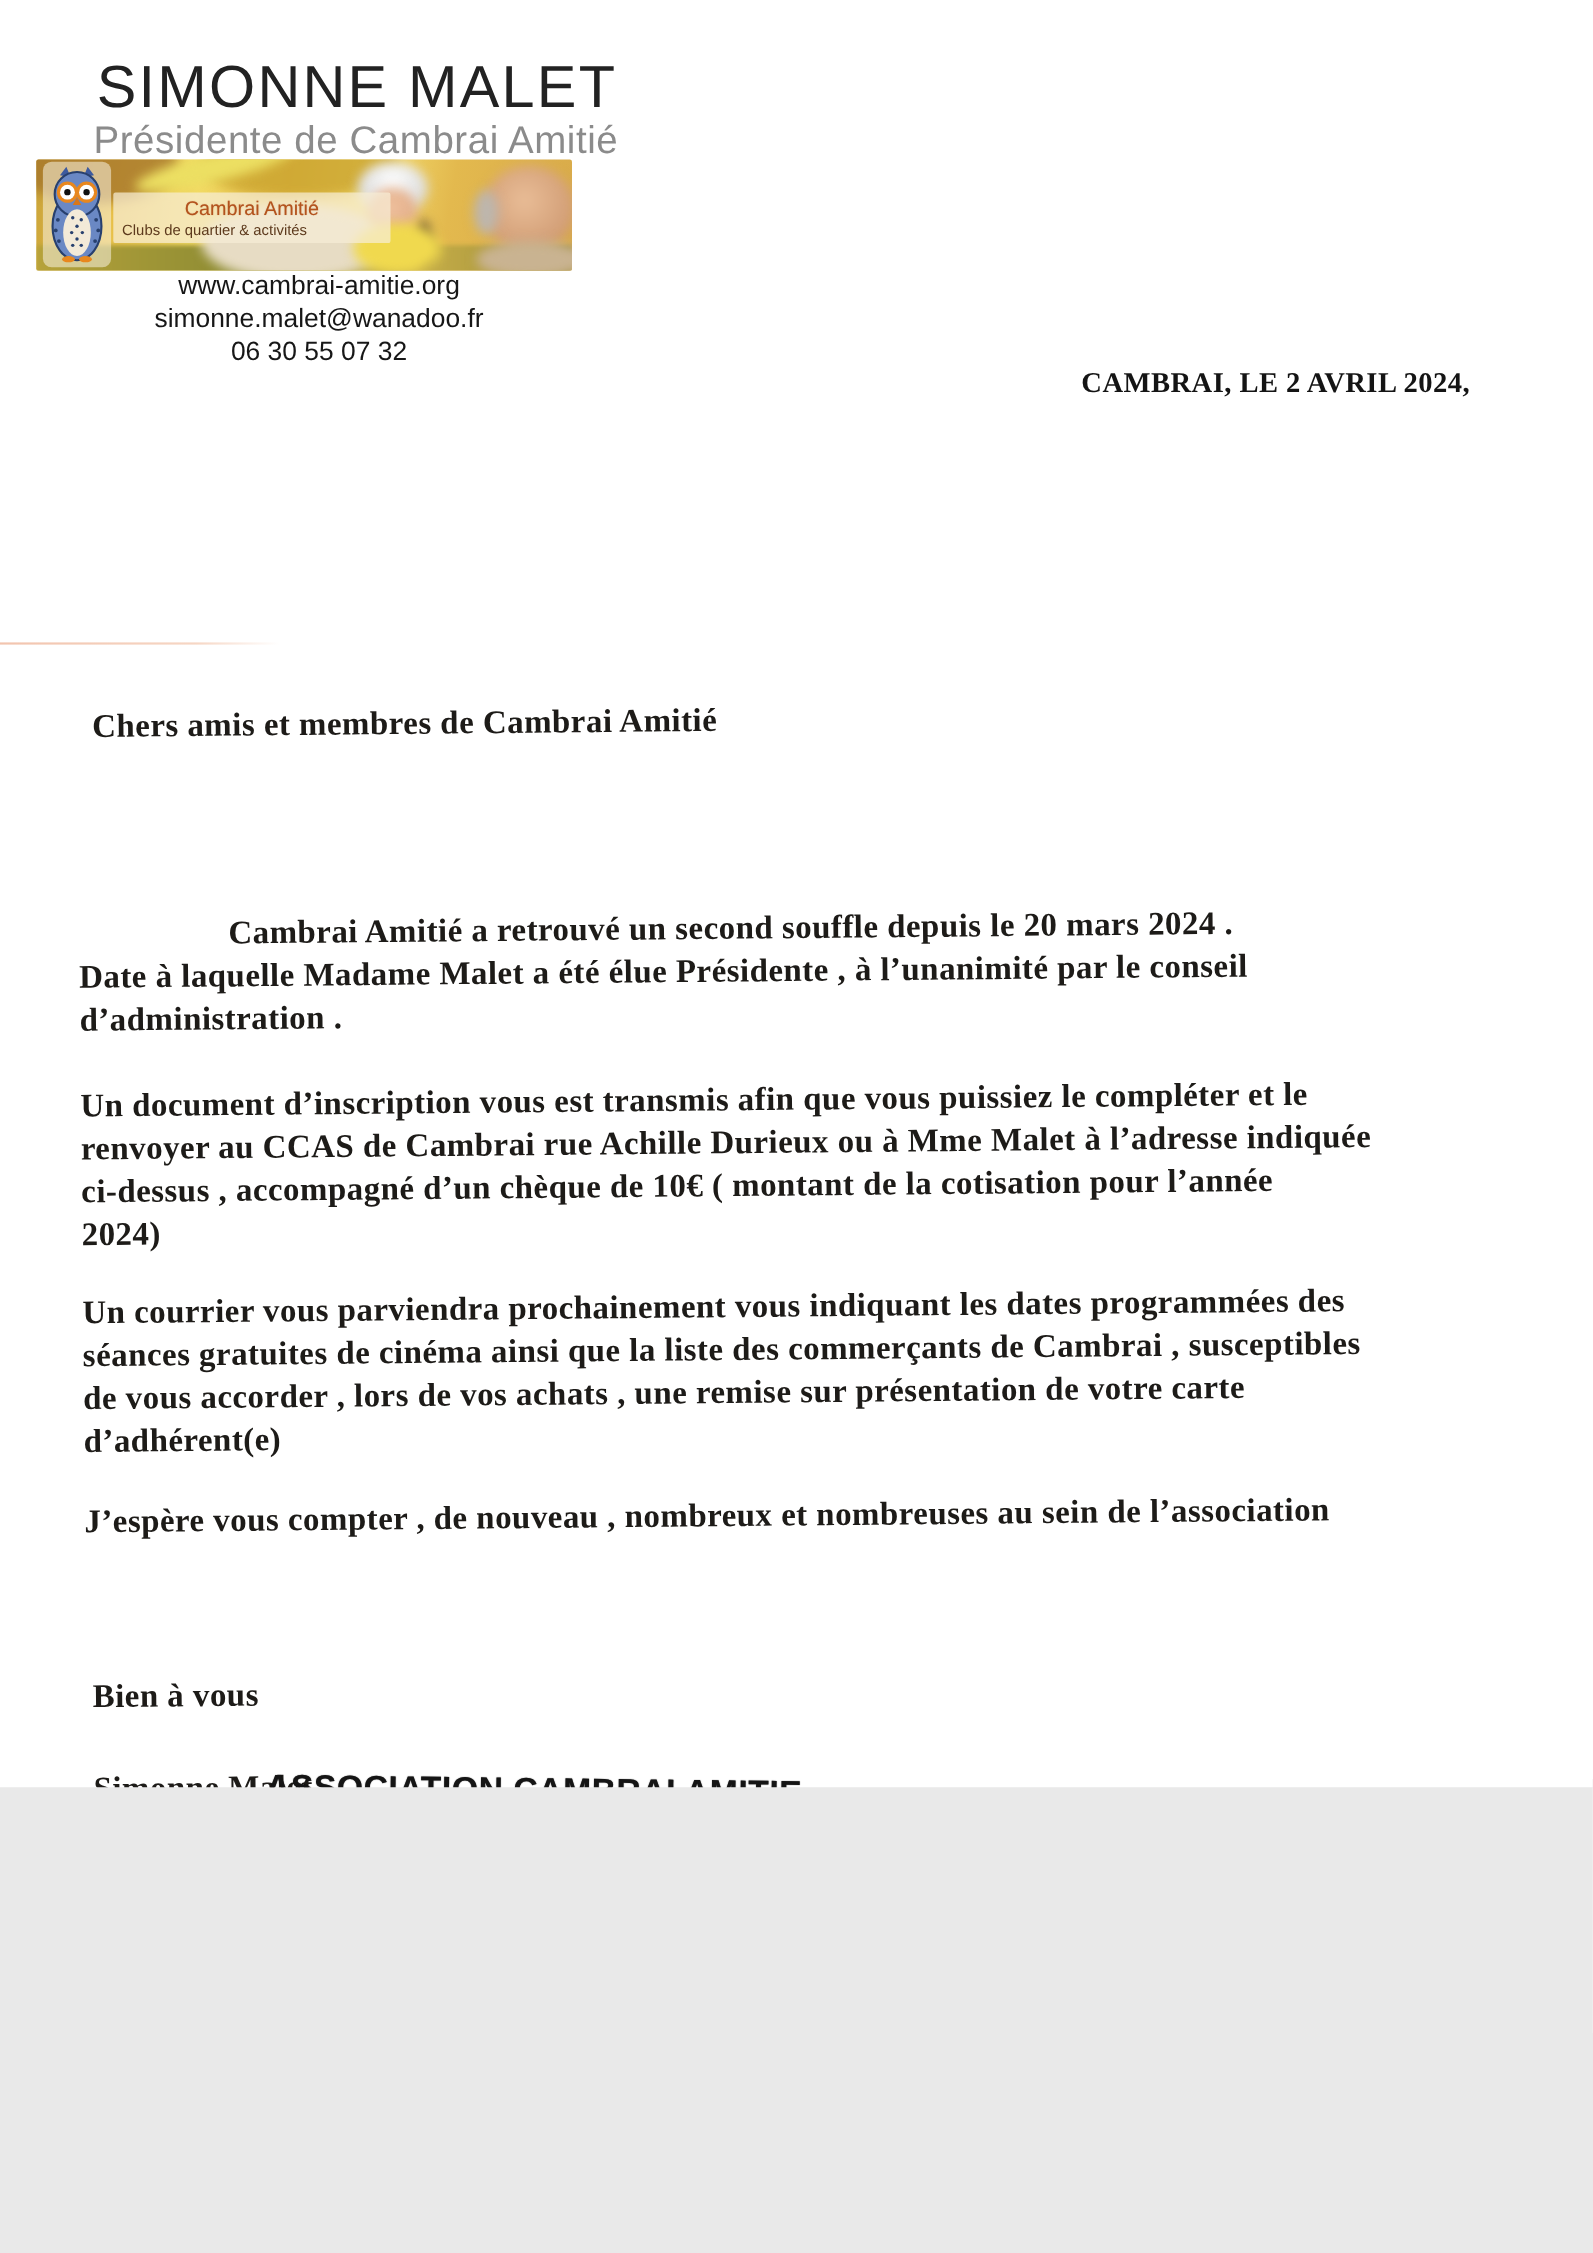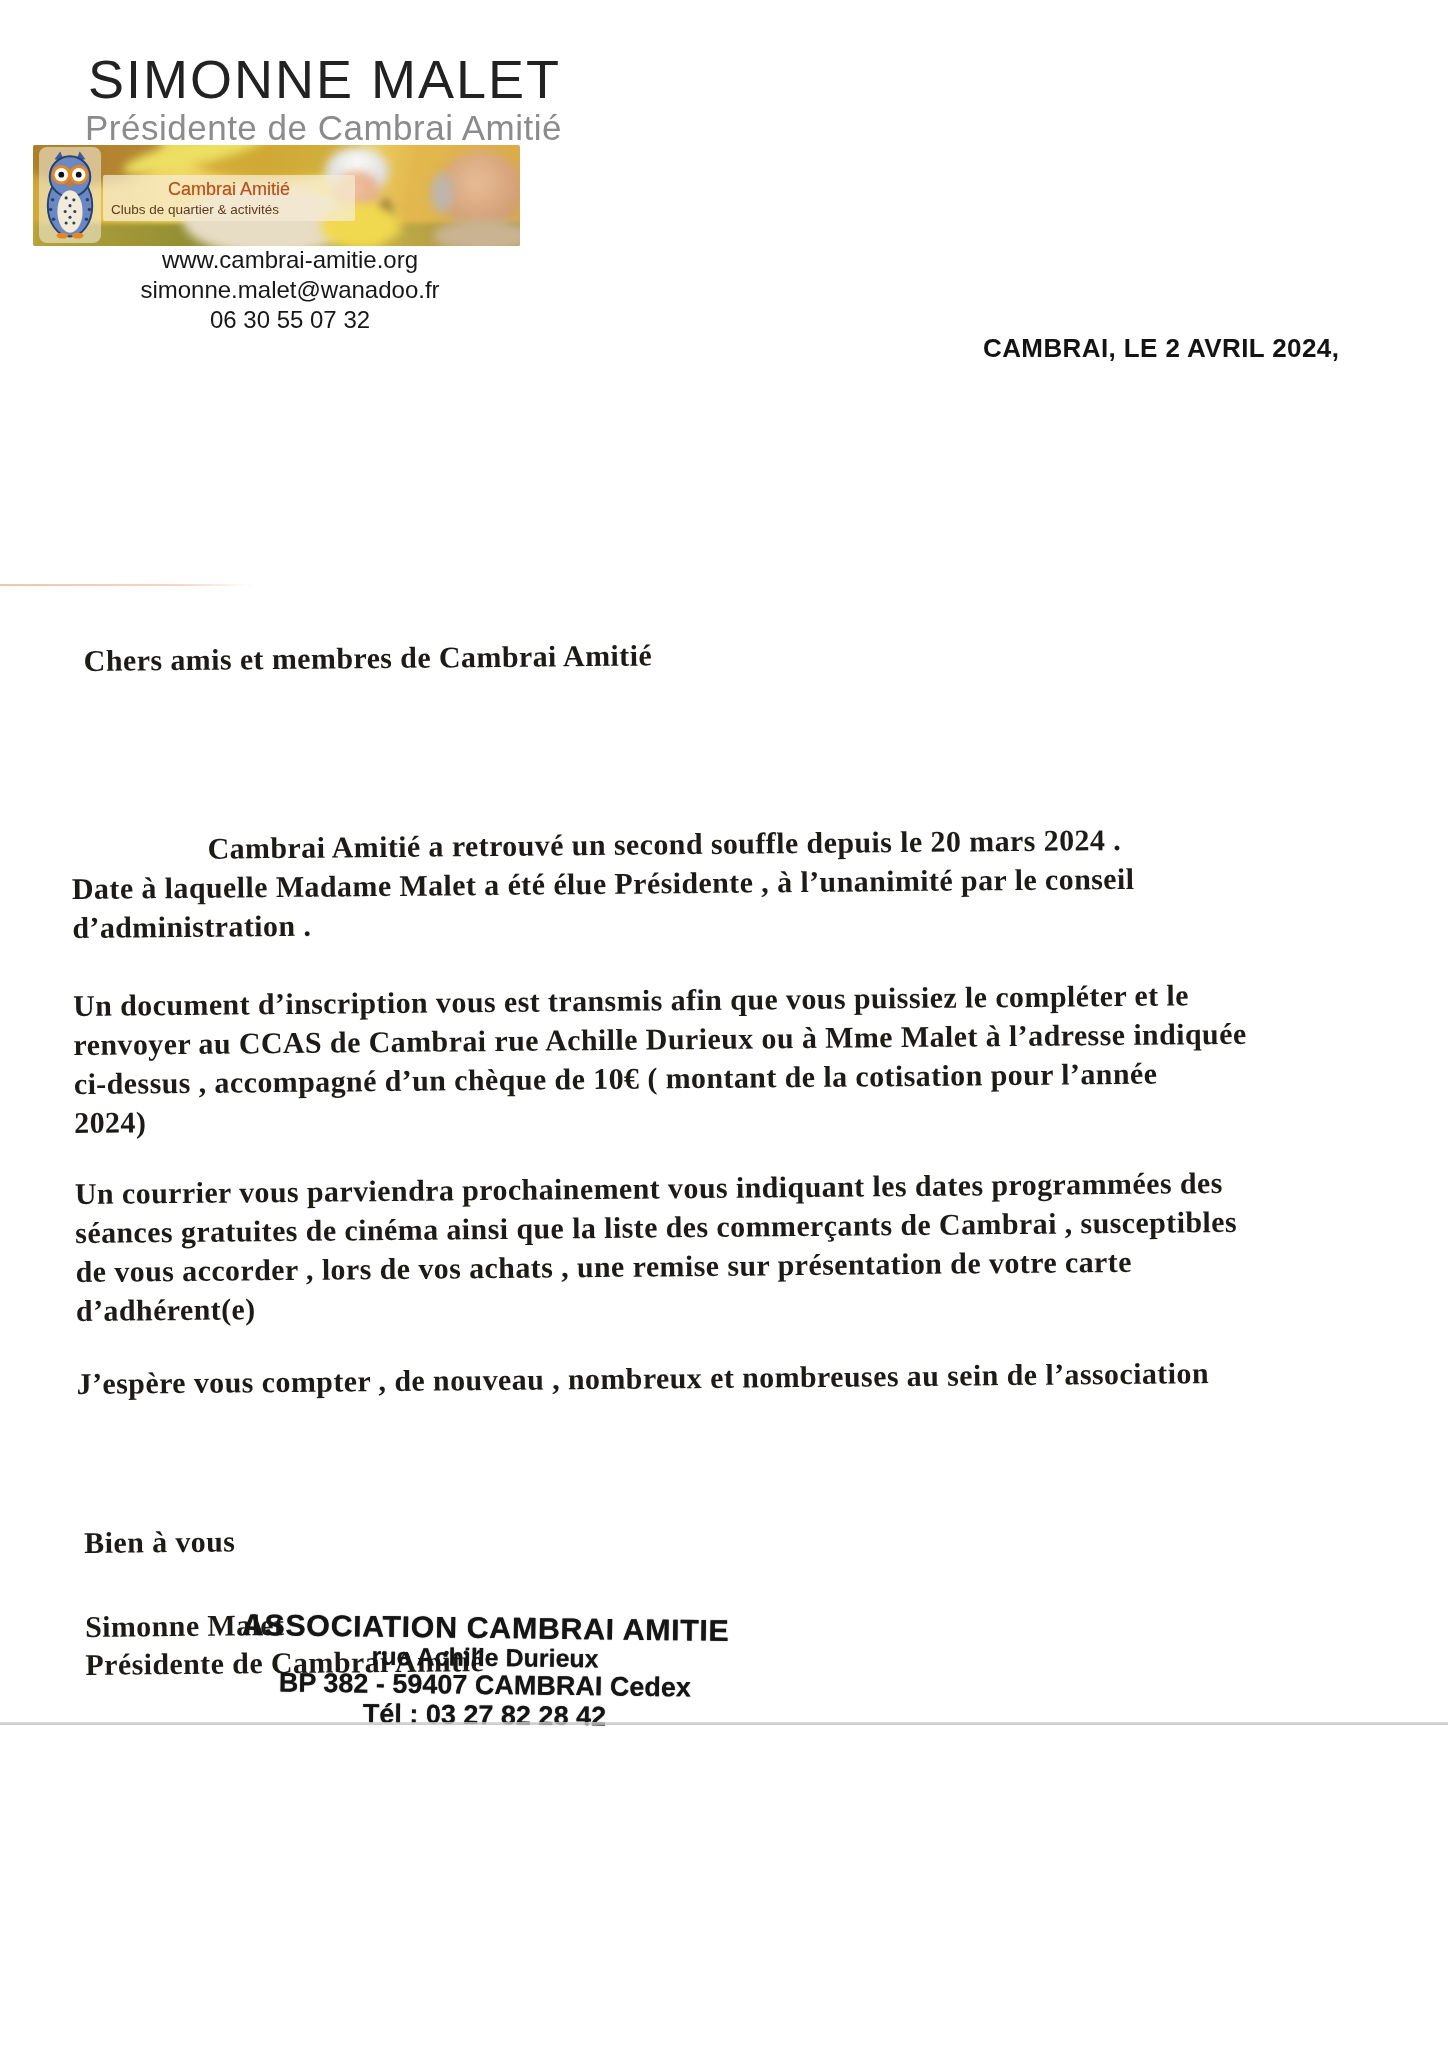--- a/index.html
+++ b/index.html
@@ -1,18 +1,18 @@
 <!DOCTYPE html>
 <html><head>
 <meta charset="utf-8">
 <style>
   * { margin:0; padding:0; box-sizing:border-box; }
   html,body { background:#e9e9e9; }
   .page {
-    position:relative; width:1448px; height:2048px;
+    position:relative; width:1448px; height:1625px;
     background:#ffffff; overflow:hidden; margin:0 auto;
     font-family:"Liberation Sans", sans-serif; color:#1b1b1b;
   }
 
   
   .hdr-name {
     position:absolute; left:88px; top:48px;
     font-size:54px; font-weight:normal; letter-spacing:2px; color:#222;
   }
   .hdr-title {
@@ -56,21 +56,21 @@
   
   .contact {
     position:absolute; left:15px; top:245px; width:550px;
     text-align:center; font-size:24px; line-height:30px; color:#171717;
   }
   .contact div { white-space:nowrap; }
 
   
   .dateline {
     position:absolute; left:983px; top:333px;
-    font-size:26px; font-weight:bold; letter-spacing:0.4px; color:#141414;
+    font-size:26px; font-weight:bold; letter-spacing:0.4px; color:#141414;font-family:Liberation Serif, serif;
   }
 
   
   .pink-line { position:absolute; left:0; top:584px; width:254px; height:2px;
     background:linear-gradient(90deg,#f2c4ae,#f6d6c4 70%,rgba(246,214,196,0)); }
   .gray-line { position:absolute; left:0; top:1722px; width:1448px; height:3px;
     background:linear-gradient(#d2d2d2,#bdbdbd); opacity:.8; }
   .ink-dots { position:absolute; left:252px; top:1712px; width:180px; height:10px;
     color:#2a2a2a; font-size:14px; font-weight:bold; letter-spacing:6px; overflow:hidden; opacity:.85; }
 

